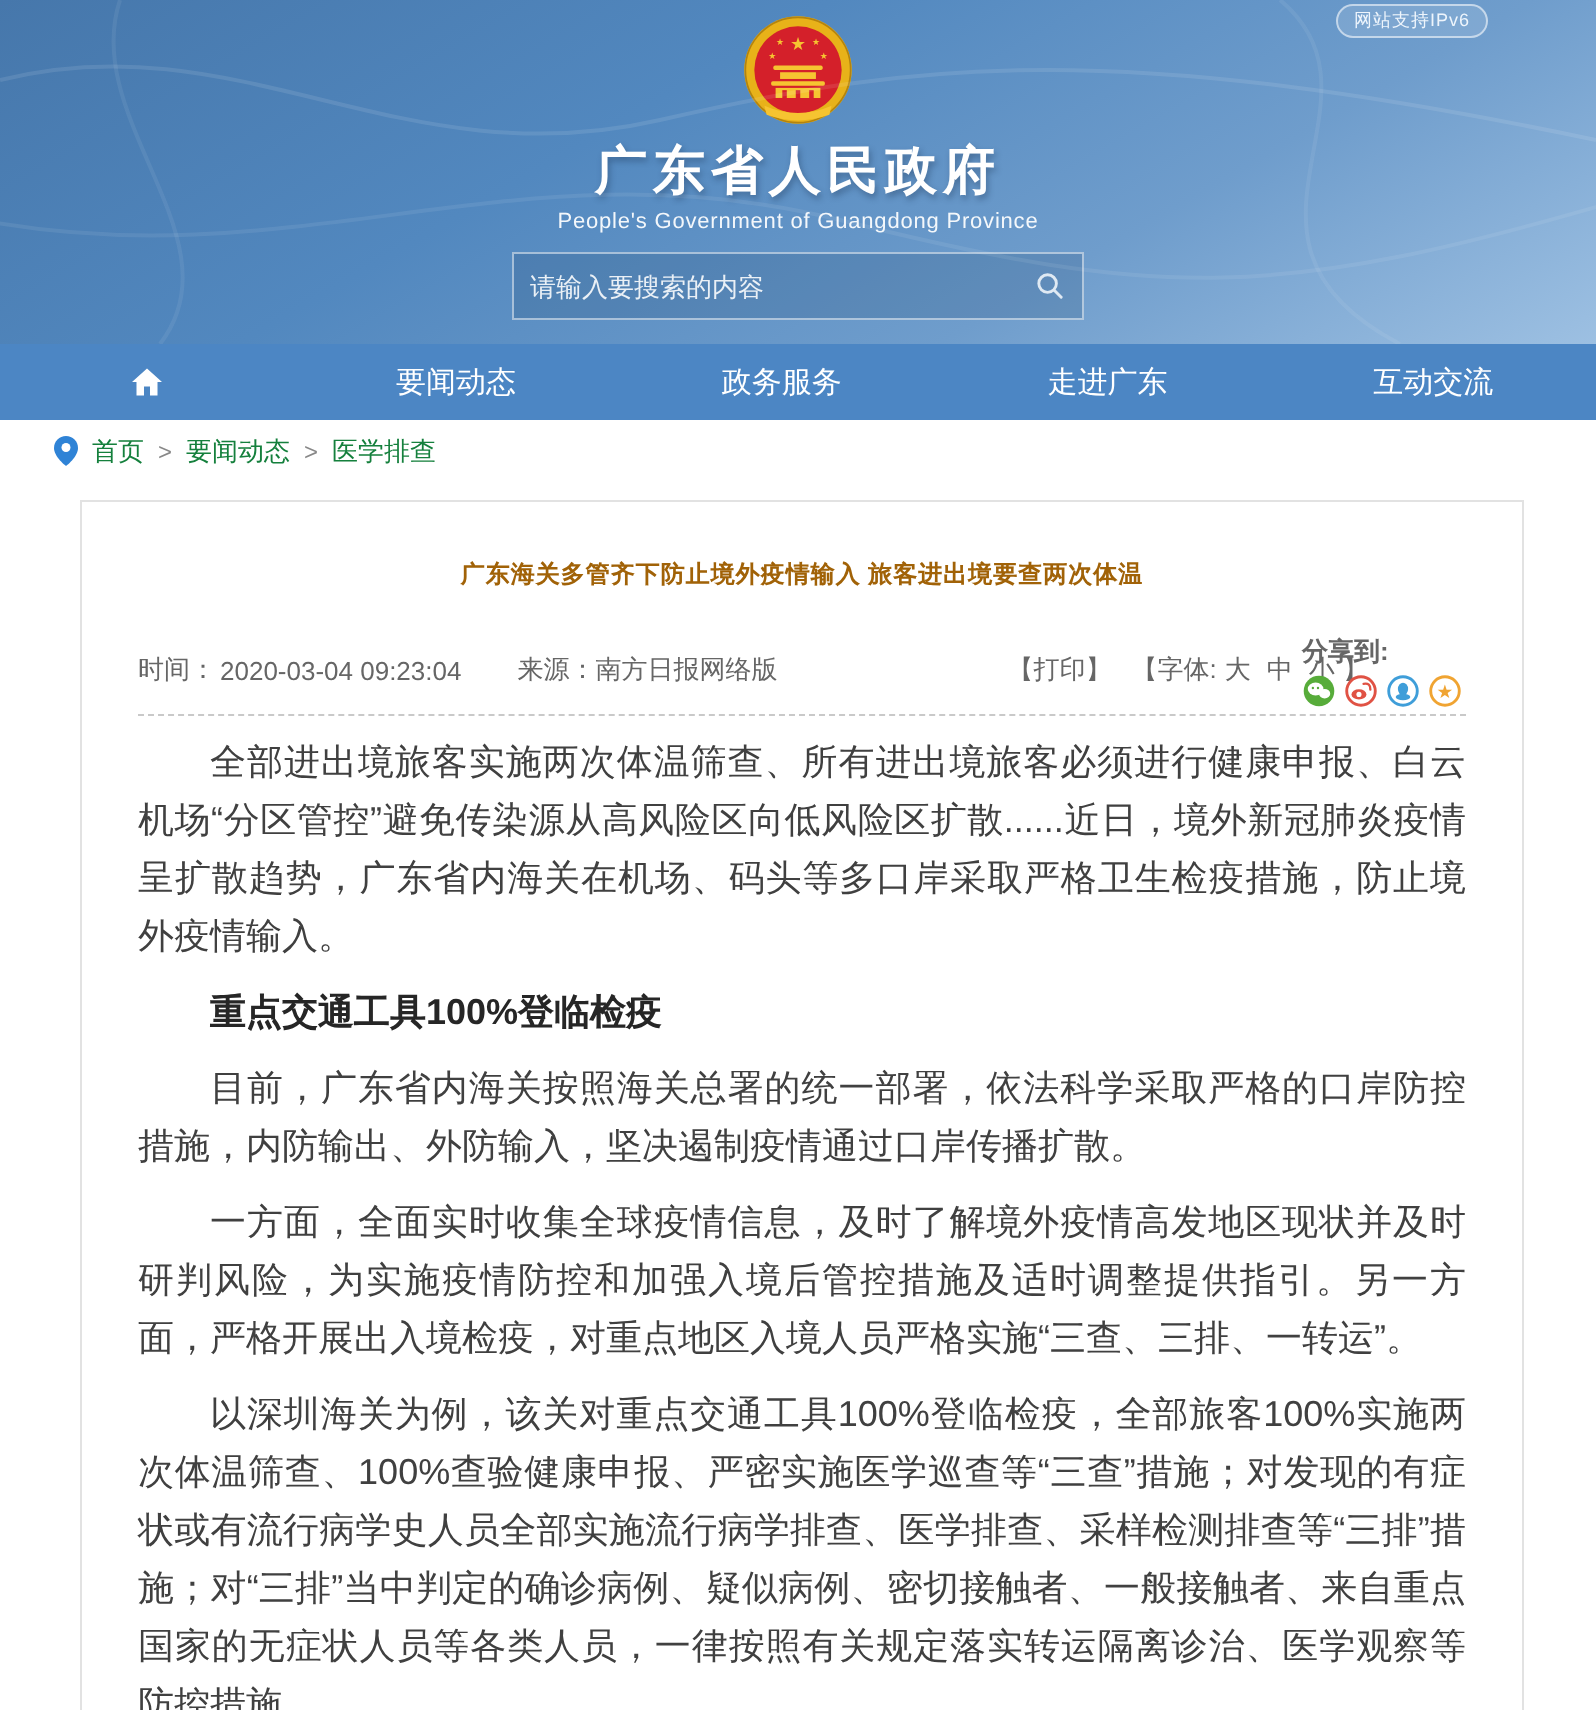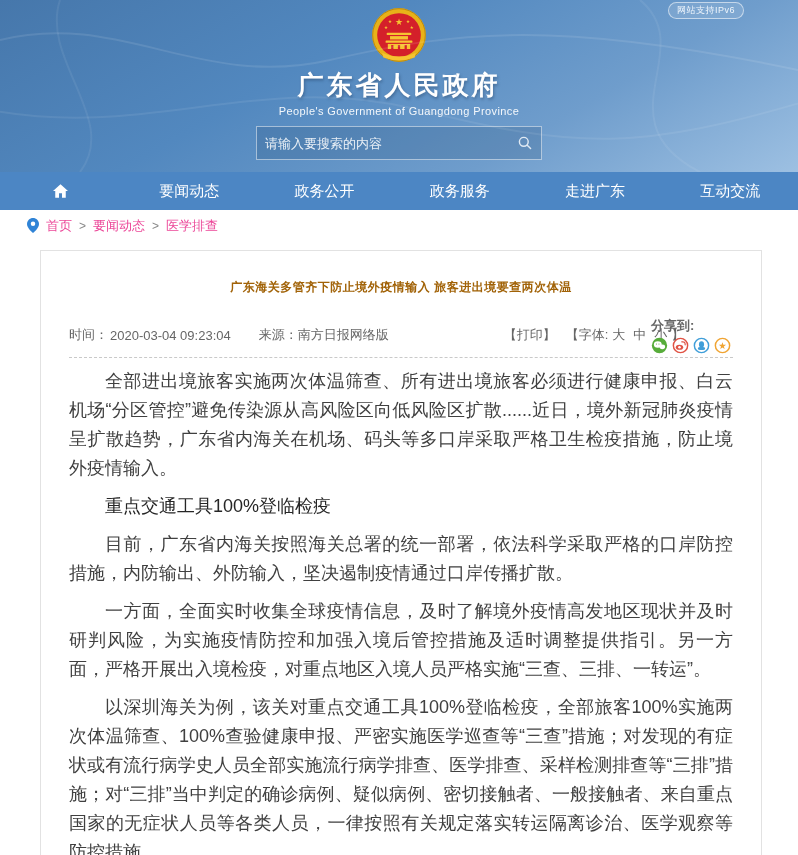--- a/index.html
+++ b/index.html
@@ -28,21 +28,21 @@
   
   .nav { height:38px; background:#4c86c4; display:flex; align-items:stretch; }
   .nav-home { flex:.9; display:flex; align-items:center; justify-content:center; cursor:pointer; }
   .nav-item { flex:1; display:flex; align-items:center; justify-content:center;
               color:#ffffff; font-size:15px; cursor:pointer; }
 
   
   .breadcrumb { height:31px; display:flex; align-items:center; padding-left:27px;
                 font-size:13px; color:#555; background:#fff; }
   .bc-pin { width:12px; height:15px; margin-right:7px; }
-  .bc-item { color:#ec4899; cursor:pointer; }
+  .bc-item { color:#15803d; cursor:pointer; }
   .bc-sep { margin:0 7px; color:#888; font-size:12px; }
 
   
   .content-box { margin:9px 36px 0 40px; border:1px solid #e2e2e2; background:#fff;
                  padding:22px 28px 30px; min-height:620px; }
   .article-title { text-align:center; font-size:12px; font-weight:bold; color:#a16207;
                    margin:6px 0 30px; letter-spacing:.5px; }
   .meta-row { position:relative; display:flex; align-items:center; font-size:13px; color:#666;
               padding:0 0 13px; border-bottom:1px dashed #c9c9c9; }
   .meta-time { margin-left:2px; }
@@ -52,21 +52,21 @@
   .meta-font .fs { margin:0 4px; cursor:pointer; }
   .share { position:absolute; right:2px; top:-9px; z-index:2;font-weight:bold; }
   .share-label { font-size:13px; color:#666; }
   .share-icons { display:flex; gap:4px; margin-top:2px; }
   .share-icon { width:17px; height:17px; display:inline-block; cursor:pointer; }
   .share-icon svg { width:100%; height:100%; display:block; }
 
   .article-body { margin-top:7px; }
   .para { font-size:18px; line-height:29px; color:#404040; text-align:justify;
           text-indent:2em; margin:9px 0; }
-  .para.heading { font-weight:normal; color:#262626; margin-top:0; margin-bottom:6px; }
+  .para.heading { font-weight:bold; color:#262626; margin-top:0; margin-bottom:6px; }
 </style>
 </head>
 <body>
 
 <div class="header">
   <svg class="header-pattern" viewBox="0 0 798 172" preserveAspectRatio="none">
     <path d="M0,40 C120,10 200,90 330,60 S560,20 798,70" stroke="rgba(255,255,255,0.10)" stroke-width="2" fill="none"></path>
     <path d="M-10,110 C150,140 260,70 420,110 S640,150 810,100" stroke="rgba(255,255,255,0.08)" stroke-width="2" fill="none"></path>
     <path d="M60,0 C40,60 120,120 80,172" stroke="rgba(255,255,255,0.07)" stroke-width="2" fill="none"></path>
     <path d="M640,0 C700,50 600,120 700,172" stroke="rgba(255,255,255,0.07)" stroke-width="2" fill="none"></path>
@@ -106,21 +106,20 @@
 </div>
 
 <div class="nav">
   <div class="nav-home">
     <svg width="19" height="18" viewBox="0 0 24 24">
       <path d="M12 3 L22 12 L19 12 L19 21 L14 21 L14 15 L10 15 L10 21 L5 21 L5 12 L2 12 Z" fill="#ffffff"></path>
     </svg>
   </div>
 
 <div class="nav-item">要闻动态</div>
-    <div class="nav-item">政务公开</div>
     <div class="nav-item">政务服务</div>
     <div class="nav-item">走进广东</div>
     <div class="nav-item">互动交流</div>
   </div>
 
 <div class="breadcrumb">
   <svg class="bc-pin" viewBox="0 0 24 30">
     <path d="M12 0 C5.4 0 0 5.4 0 12 C0 21 12 30 12 30 S24 21 24 12 C24 5.4 18.6 0 12 0 Z" fill="#2f83d6"></path>
     <circle cx="12" cy="11.5" r="4.5" fill="#ffffff"></circle>
   </svg>

